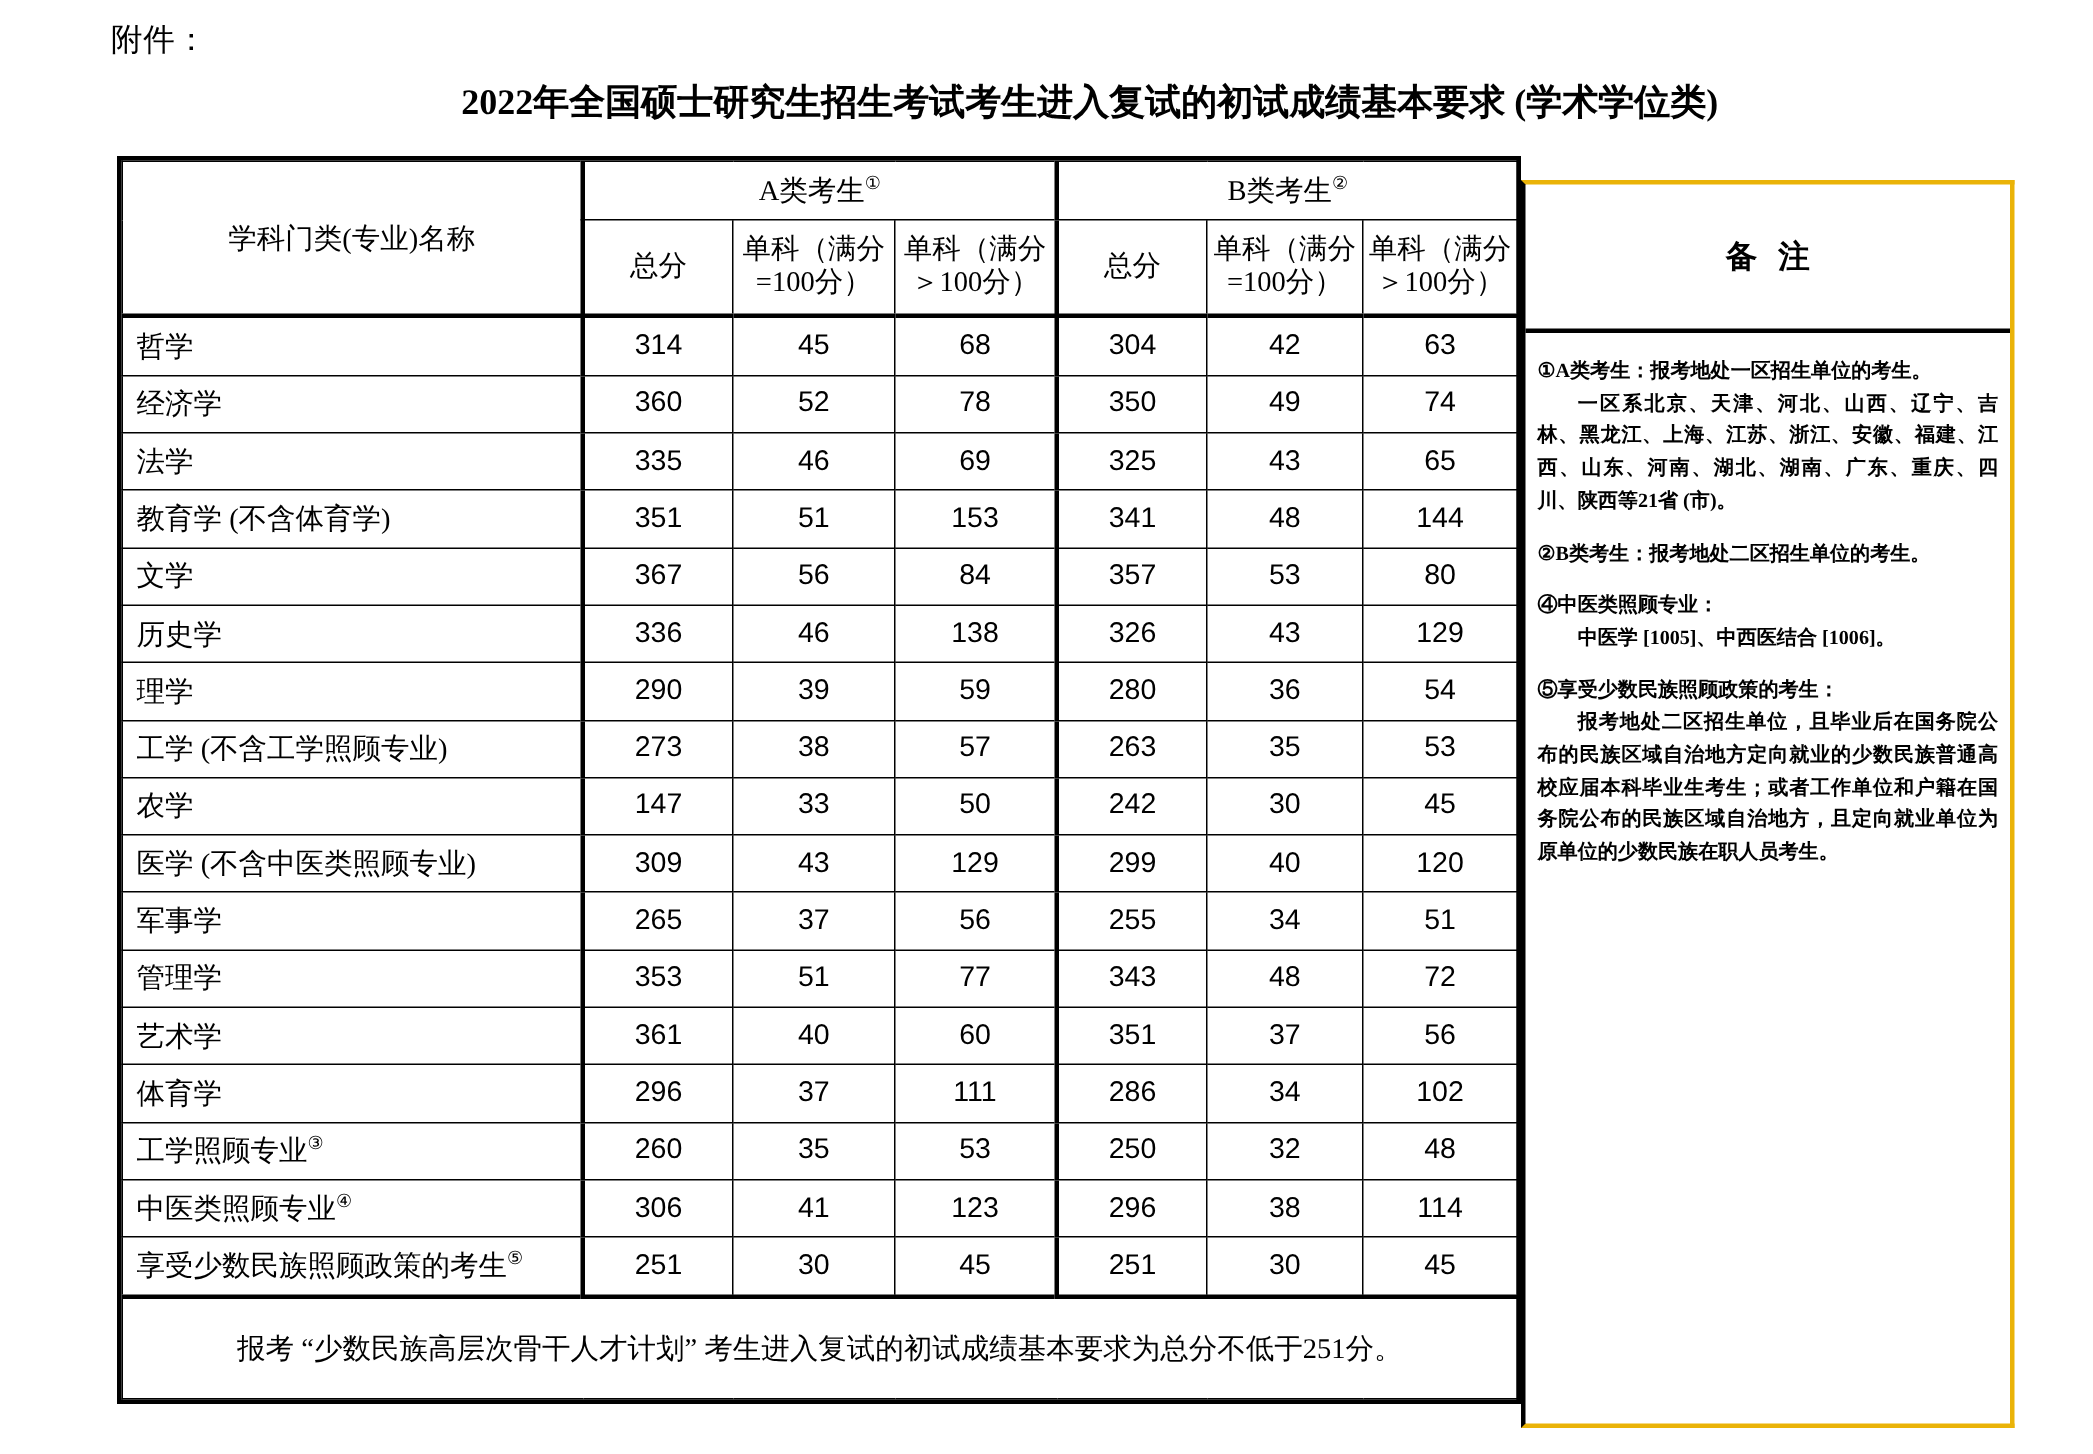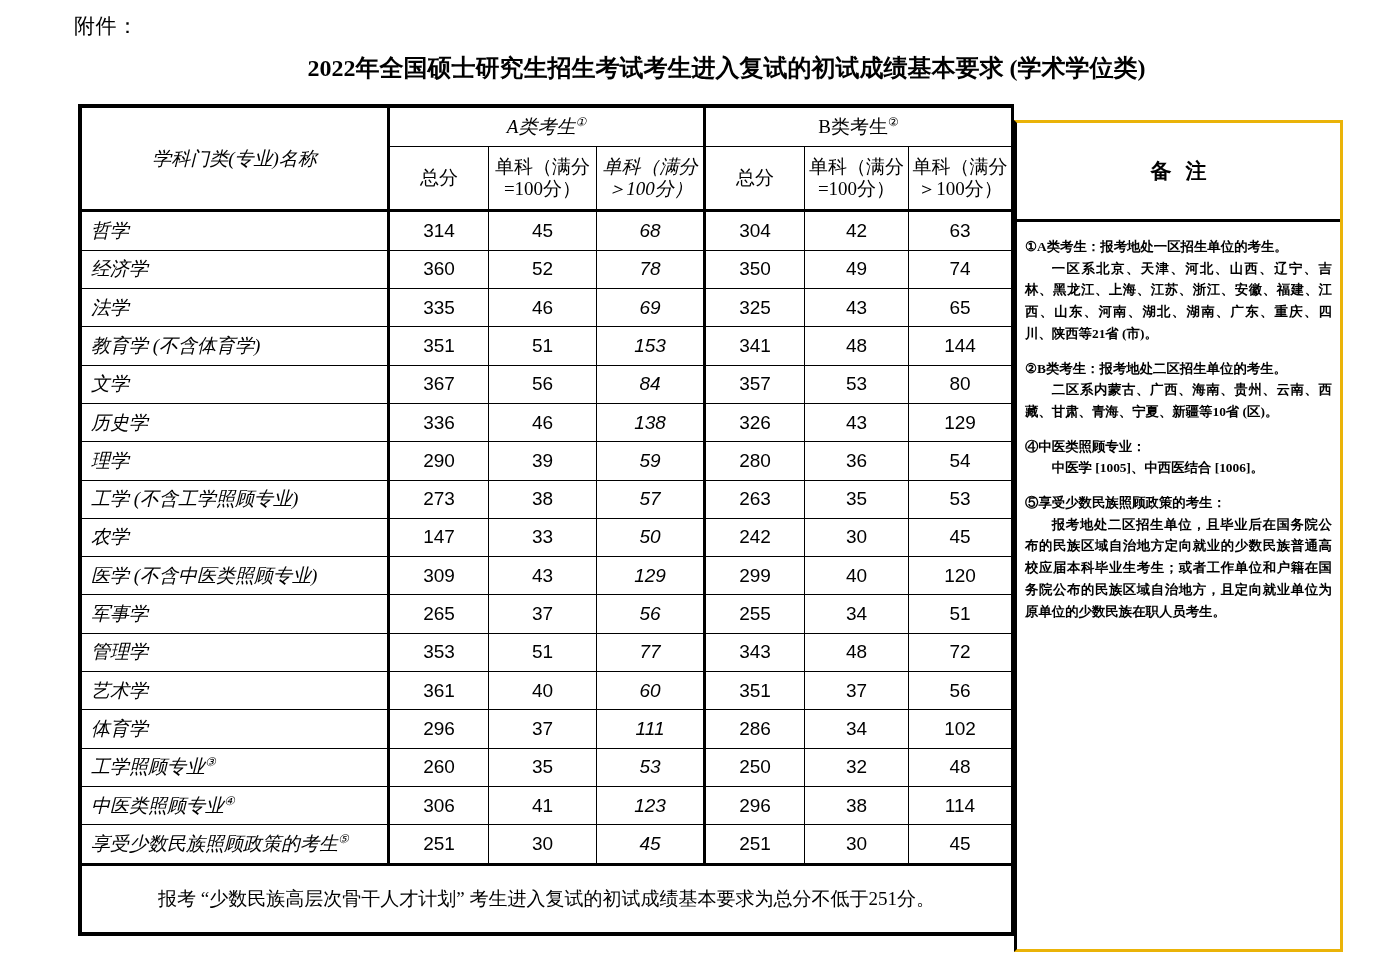--- a/index.html
+++ b/index.html
@@ -67,21 +67,21 @@
   table.grid td, table.grid th {
     border: 1px solid #000;
     font-weight: normal;
     padding: 0;
     text-align: center;
     vertical-align: middle;
     font-size: 19px;
   }
   
   .thick-bottom { border-bottom: 3px solid #000 !important; }
-  .thick-right  { border-right: 3px solid #000 !important; font-style: italic; }
+  .thick-right  { border-right: 3px solid #000 !important; }
   .thick-top    { border-top: 3px solid #000 !important; }
 
   .subject-cell {
     text-align: left !important;
     padding-left: 9px !important;
     font-size: 19px;
     white-space: nowrap;
   }
   .hdr-group {
     font-size: 19px;
@@ -363,21 +363,20 @@
 
   <div id="remarks-box">
     <div id="remarks-header">备注</div>
     <div id="remarks-body">
         <div class="note-block">
           <div class="note-head">①A类考生：报考地处一区招生单位的考生。</div>
           <div class="note-body">一区系北京、天津、河北、山西、辽宁、吉林、黑龙江、上海、江苏、浙江、安徽、福建、江西、山东、河南、湖北、湖南、广东、重庆、四川、陕西等21省 (市)。</div>
         </div>
         <div class="note-block">
           <div class="note-head">②B类考生：报考地处二区招生单位的考生。</div>
-          <div class="note-body">二区系内蒙古、广西、海南、贵州、云南、西藏、甘肃、青海、宁夏、新疆等10省 (区)。</div>
         </div>
         <div class="note-block">
           <div class="note-head">④中医类照顾专业：</div>
           <div class="note-body">中医学 [1005]、中西医结合 [1006]。</div>
         </div>
         <div class="note-block">
           <div class="note-head">⑤享受少数民族照顾政策的考生：</div>
           <div class="note-body">报考地处二区招生单位，且毕业后在国务院公布的民族区域自治地方定向就业的少数民族普通高校应届本科毕业生考生；或者工作单位和户籍在国务院公布的民族区域自治地方，且定向就业单位为原单位的少数民族在职人员考生。</div>
         </div>
       </div>

